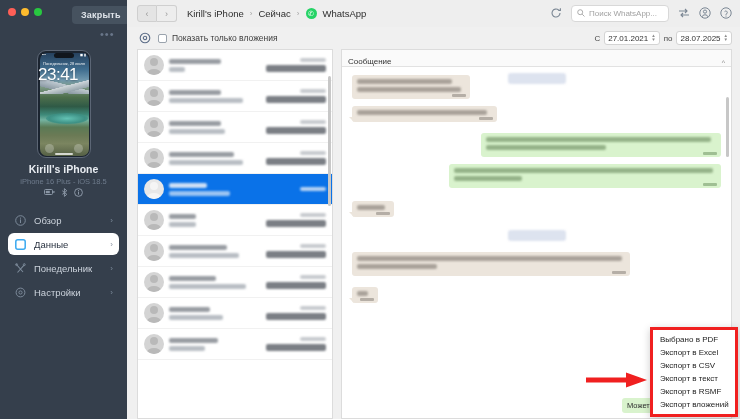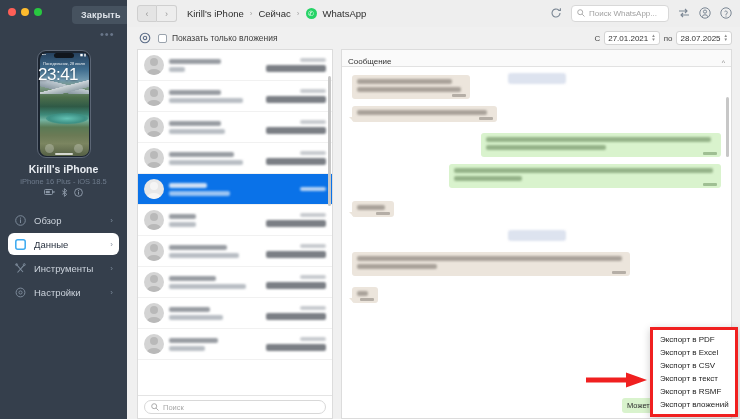--- a/index.html
+++ b/index.html
@@ -472,21 +472,21 @@
         <span class="nav-chev">›</span>
       </div>
       <div class="nav-item">
         <span class="nav-ic">
           <svg width="11" height="11" viewBox="0 0 11 11">
             <path d="M1 1 L8 9 M9.5 1.6 L2.5 9.5" stroke="currentColor" stroke-width="1.1" fill="none"></path>
             <circle cx="1.6" cy="1.6" r="1" fill="none" stroke="currentColor" stroke-width=".9"></circle>
             <circle cx="9.3" cy="1.6" r="1" fill="none" stroke="currentColor" stroke-width=".9"></circle>
           </svg>
         </span>
-        <span class="nav-label">Инструменты</span>
+        <span class="nav-label">Понедельник</span>
         <span class="nav-chev">›</span>
       </div>
       <div class="nav-item">
         <span class="nav-ic">
           <svg width="11" height="11" viewBox="0 0 11 11">
             <circle cx="5.5" cy="5.5" r="4.4" fill="none" stroke="currentColor" stroke-width="1"></circle>
             <circle cx="5.5" cy="5.5" r="1.6" fill="none" stroke="currentColor" stroke-width="1"></circle>
           </svg>
         </span>
         <span class="nav-label">Настройки</span>
@@ -679,29 +679,20 @@
                 <div class="blur-line bl-prev" style="width:40%"></div>
               </div>
             <div class="cl-right">
                 <div class="bl-time"></div>
                 <div class="bl-meta"></div>
               </div>
           </div>
 
           <div class="cl-scroll"></div>
         </div>
-        <div class="cl-search">
-          <div class="cl-search-inner">
-            <svg width="8" height="8" viewBox="0 0 9 9">
-              <circle cx="3.6" cy="3.6" r="2.8" fill="none" stroke="currentColor" stroke-width="1.1"></circle>
-              <path d="M5.8 5.8 L8.4 8.4" stroke="currentColor" stroke-width="1.1"></path>
-            </svg>
-            <span>Поиск</span>
-          </div>
-        </div>
       </div>
 
       <div class="msgpane">
         <div class="mp-head">
           <span>Сообщение</span>
           <span class="collapse">^</span>
         </div>
         <div class="mp-body">
 
           <div class="bubble-row center" style="margin-top:-2px;">
@@ -772,21 +763,21 @@
       </div>
     </div>
 
   </div>
 
   <svg class="red-arrow" viewBox="0 0 62 16">
     <path d="M0 5.5 L40 5.5 L40 0.5 L61 8 L40 15.5 L40 10.5 L0 10.5 Z" fill="#f02020"></path>
   </svg>
 
   <div class="export-menu">
-    <div class="export-item">Экспорт в PDF</div>
+    <div class="export-item">Выбрано в PDF</div>
     <div class="export-item">Экспорт в Excel</div>
     <div class="export-item">Экспорт в CSV</div>
     <div class="export-item">Экспорт в текст</div>
     <div class="export-item">Экспорт в RSMF</div>
     <div class="export-item">Экспорт вложений</div>
   </div>
 
 </div>
 
 </body></html>

